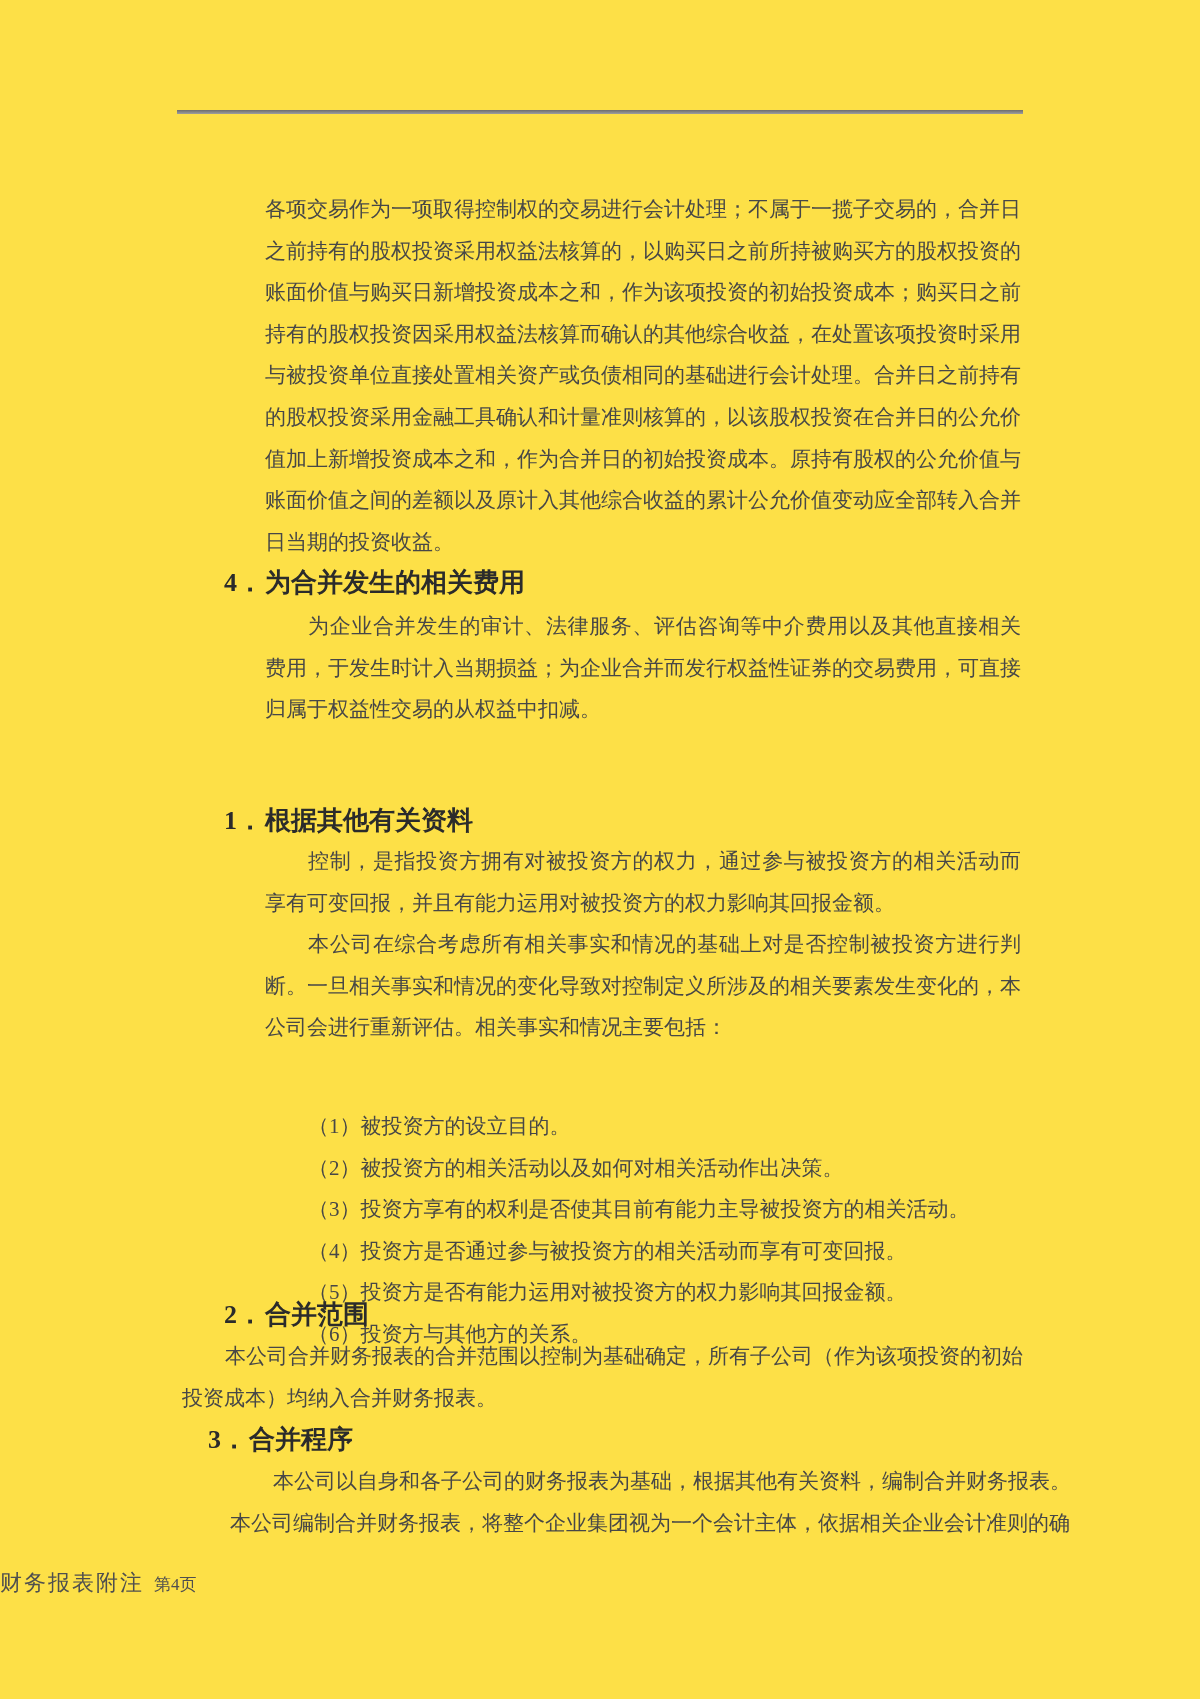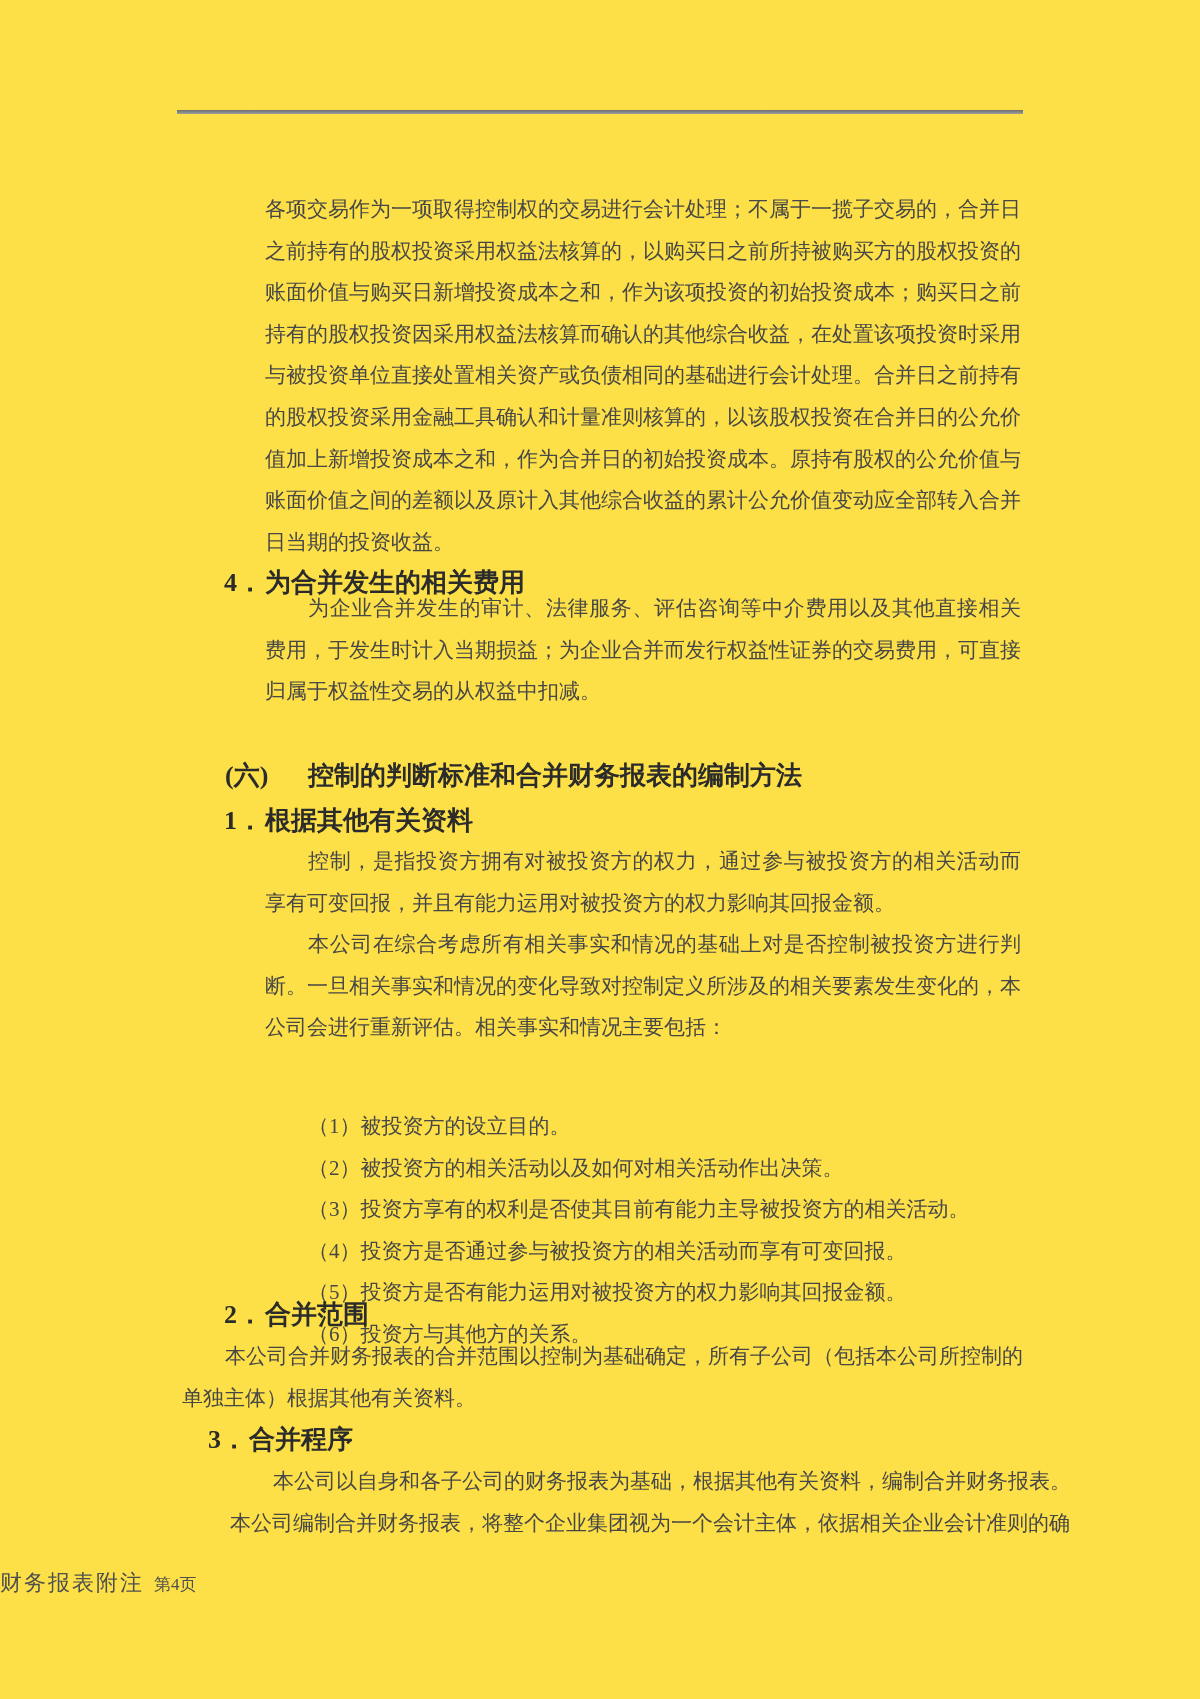--- a/index.html
+++ b/index.html
@@ -28,21 +28,21 @@
   .para {
     position: absolute;
     font-size: 21px;
     line-height: 41.6px;
     text-align: justify;
     text-justify: inter-character;
     letter-spacing: 0;
     color: #474747;
   }
   .block-a    { top: 189px;  left: 265px; width: 756px; }
-  .block-c    { top: 588px;  left: 265px; width: 756px; text-indent: 43px; }
+  .block-c    { top: 606px;  left: 265px; width: 756px; text-indent: 43px; }
   .block-f    { top: 841px;  left: 265px; width: 756px; text-indent: 43px; }
   .block-g    { top: 924px;  left: 265px; width: 756px; text-indent: 43px; }
   .block-j    { top: 1336px; left: 182px; width: 841px; text-indent: 43px; }
   .block-l    { top: 1461px; left: 182px; width: 841px; text-indent: 43px; margin-left: 48px; }
   .heading {
     position: absolute;
     font-size: 26px;
     line-height: 42px;
     font-weight: 700;
     color: #2b2b2b;
@@ -100,23 +100,20 @@
   <div class="header-rule"></div>
 
   <div class="para block-a">各项交易作为一项取得控制权的交易进行会计处理；不属于一揽子交易的，合并日之前持有的股权投资采用权益法核算的，以购买日之前所持被购买方的股权投资的账面价值与购买日新增投资成本之和，作为该项投资的初始投资成本；购买日之前持有的股权投资因采用权益法核算而确认的其他综合收益，在处置该项投资时采用与被投资单位直接处置相关资产或负债相同的基础进行会计处理。合并日之前持有的股权投资采用金融工具确认和计量准则核算的，以该股权投资在合并日的公允价值加上新增投资成本之和，作为合并日的初始投资成本。原持有股权的公允价值与账面价值之间的差额以及原计入其他综合收益的累计公允价值变动应全部转入合并日当期的投资收益。</div>
 
   <div class="heading h4-block">
     <span class="h-num">4．</span><span class="h-title">为合并发生的相关费用</span>
   </div>
 
   <div class="para block-c">为企业合并发生的审计、法律服务、评估咨询等中介费用以及其他直接相关费用，于发生时计入当期损益；为企业合并而发行权益性证券的交易费用，可直接归属于权益性交易的从权益中扣减。</div>
 
-  <div class="heading h6-block">
-    <span class="h-num">(六)</span><span class="h-title">控制的判断标准和合并财务报表的编制方法</span>
-  </div>
 
   <div class="heading h1-block">
     <span class="h-num">1．</span><span class="h-title">根据其他有关资料</span>
   </div>
 
   <div class="para block-f">控制，是指投资方拥有对被投资方的权力，通过参与被投资方的相关活动而享有可变回报，并且有能力运用对被投资方的权力影响其回报金额。</div>
 
   <div class="para block-g">本公司在综合考虑所有相关事实和情况的基础上对是否控制被投资方进行判断。一旦相关事实和情况的变化导致对控制定义所涉及的相关要素发生变化的，本公司会进行重新评估。相关事实和情况主要包括：</div>
 
   <div class="list">
@@ -125,21 +122,21 @@
     <div class="list-item">（3）投资方享有的权利是否使其目前有能力主导被投资方的相关活动。</div>
     <div class="list-item">（4）投资方是否通过参与被投资方的相关活动而享有可变回报。</div>
     <div class="list-item">（5）投资方是否有能力运用对被投资方的权力影响其回报金额。</div>
     <div class="list-item">（6）投资方与其他方的关系。</div>
   </div>
 
   <div class="heading h2-block">
     <span class="h-num">2．</span><span class="h-title">合并范围</span>
   </div>
 
-  <div class="para block-j">本公司合并财务报表的合并范围以控制为基础确定，所有子公司（包括本公司所控制的单独主体）根据其他有关资料。</div>
+  <div class="para block-j">本公司合并财务报表的合并范围以控制为基础确定，所有子公司（作为该项投资的初始投资成本）均纳入合并财务报表。</div>
 
   <div class="heading h3-block">
     <span class="h-num">3．</span><span class="h-title">合并程序</span>
   </div>
 
   <div class="para block-l">本公司以自身和各子公司的财务报表为基础，根据其他有关资料，编制合并财务报表。本公司编制合并财务报表，将整个企业集团视为一个会计主体，依据相关企业会计准则的确</div>
 
   <div class="footer">
     <span class="f-title">财务报表附注</span><span class="f-page">第4页</span>
   </div>

